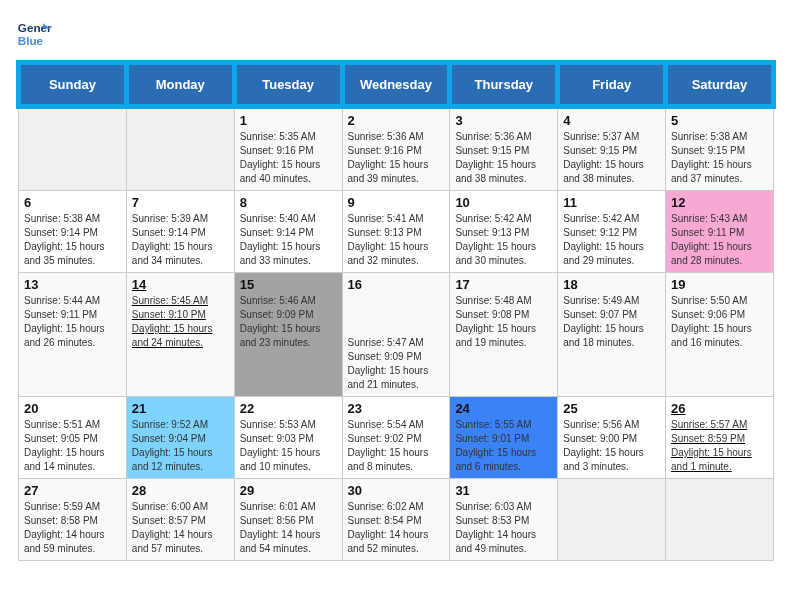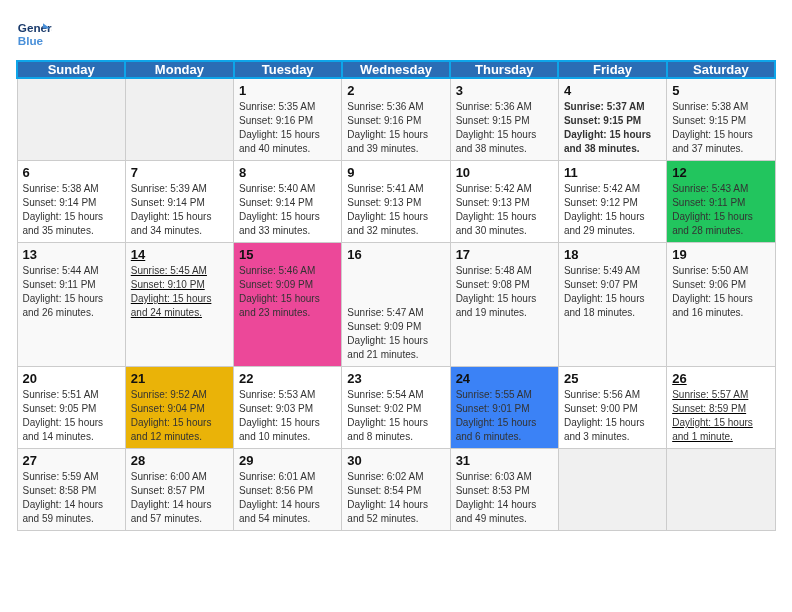--- a/index.html
+++ b/index.html
@@ -40,23 +40,23 @@
     .calendar {
       width: 100%;
       border-collapse: collapse;
       border: 1px solid #ccc;
     }
     .calendar th {
       background-color: #2a6db5;
       color: #fff;
       font-size: 13px;
       font-weight: bold;
-      padding: 0 4px;
+      padding: 12px 4px;
       text-align: center;
-      border: 2px solid #0ea5e9;
+      border: 5px solid #0ea5e9;
     }
     .calendar td {
       vertical-align: top;
       border: 1px solid #ccc;
       padding: 4px 5px;
       width: calc(100% / 7);
       background: #fff;
       min-height: 80px;
     }
     .calendar tr:nth-child(odd) td {
@@ -131,21 +131,21 @@
         </td>
         <td style="background: rgb(249, 249, 249);">
           <span class="day-number">3</span>
           <div class="day-info" style="white-space: pre-line;">Sunrise: 5:36 AM
 Sunset: 9:15 PM
 Daylight: 15 hours
 and 38 minutes.</div>
         </td>
         <td style="background: rgb(249, 249, 249);">
           <span class="day-number">4</span>
-          <div class="day-info" style="white-space: pre-line; font-weight: bold;">Sunrise: 5:37 AM
+          <div class="day-info" style="white-space: pre-line;">Sunrise: 5:37 AM
 Sunset: 9:15 PM
 Daylight: 15 hours
 and 38 minutes.</div>
         </td>
         <td style="background: rgb(249, 249, 249);">
           <span class="day-number">5</span>
           <div class="day-info" style="white-space: pre-line;">Sunrise: 5:38 AM
 Sunset: 9:15 PM
 Daylight: 15 hours
 and 37 minutes.</div>
@@ -187,21 +187,21 @@
 Daylight: 15 hours
 and 30 minutes.</div>
         </td>
         <td style="background: rgb(255, 255, 255);">
           <span class="day-number">11</span>
           <div class="day-info" style="white-space: pre-line;">Sunrise: 5:42 AM
 Sunset: 9:12 PM
 Daylight: 15 hours
 and 29 minutes.</div>
         </td>
-        <td style="background: #22c55e;">
+        <td style="background: #f9a8d4;">
           <span class="day-number">12</span>
           <div class="day-info" style="white-space: pre-line;">Sunrise: 5:43 AM
 Sunset: 9:11 PM
 Daylight: 15 hours
 and 28 minutes.</div>
         </td>
       </tr>
       <tr>
         <td style="background: rgb(249, 249, 249);">
           <span class="day-number">13</span>
@@ -210,21 +210,21 @@
 Daylight: 15 hours
 and 26 minutes.</div>
         </td>
         <td style="background: rgb(249, 249, 249); text-decoration: underline;">
           <span class="day-number">14</span>
           <div class="day-info" style="white-space: pre-line;">Sunrise: 5:45 AM
 Sunset: 9:10 PM
 Daylight: 15 hours
 and 24 minutes.</div>
         </td>
-        <td style="background: #ec4899;">
+        <td style="background: #a3a3a3;">
           <span class="day-number">15</span>
           <div class="day-info" style="white-space: pre-line;">Sunrise: 5:46 AM
 Sunset: 9:09 PM
 Daylight: 15 hours
 and 23 minutes.</div>
         </td>
         <td style="background: rgb(249, 249, 249);">
           <span class="day-number">16</span>
           <div class="day-info" style="white-space: pre-line; margin-top: 44px;">Sunrise: 5:47 AM
 Sunset: 9:09 PM
@@ -254,21 +254,21 @@
         </td>
       </tr>
       <tr>
         <td style="background: rgb(255, 255, 255);">
           <span class="day-number">20</span>
           <div class="day-info" style="white-space: pre-line;">Sunrise: 5:51 AM
 Sunset: 9:05 PM
 Daylight: 15 hours
 and 14 minutes.</div>
         </td>
-        <td style="background: #eab308;">
+        <td style="background: #7dd3fc;">
           <span class="day-number">21</span>
           <div class="day-info" style="white-space: pre-line;">Sunrise: 9:52 AM
 Sunset: 9:04 PM
 Daylight: 15 hours
 and 12 minutes.</div>
         </td>
         <td style="background: rgb(255, 255, 255);">
           <span class="day-number">22</span>
           <div class="day-info" style="white-space: pre-line;">Sunrise: 5:53 AM
 Sunset: 9:03 PM

